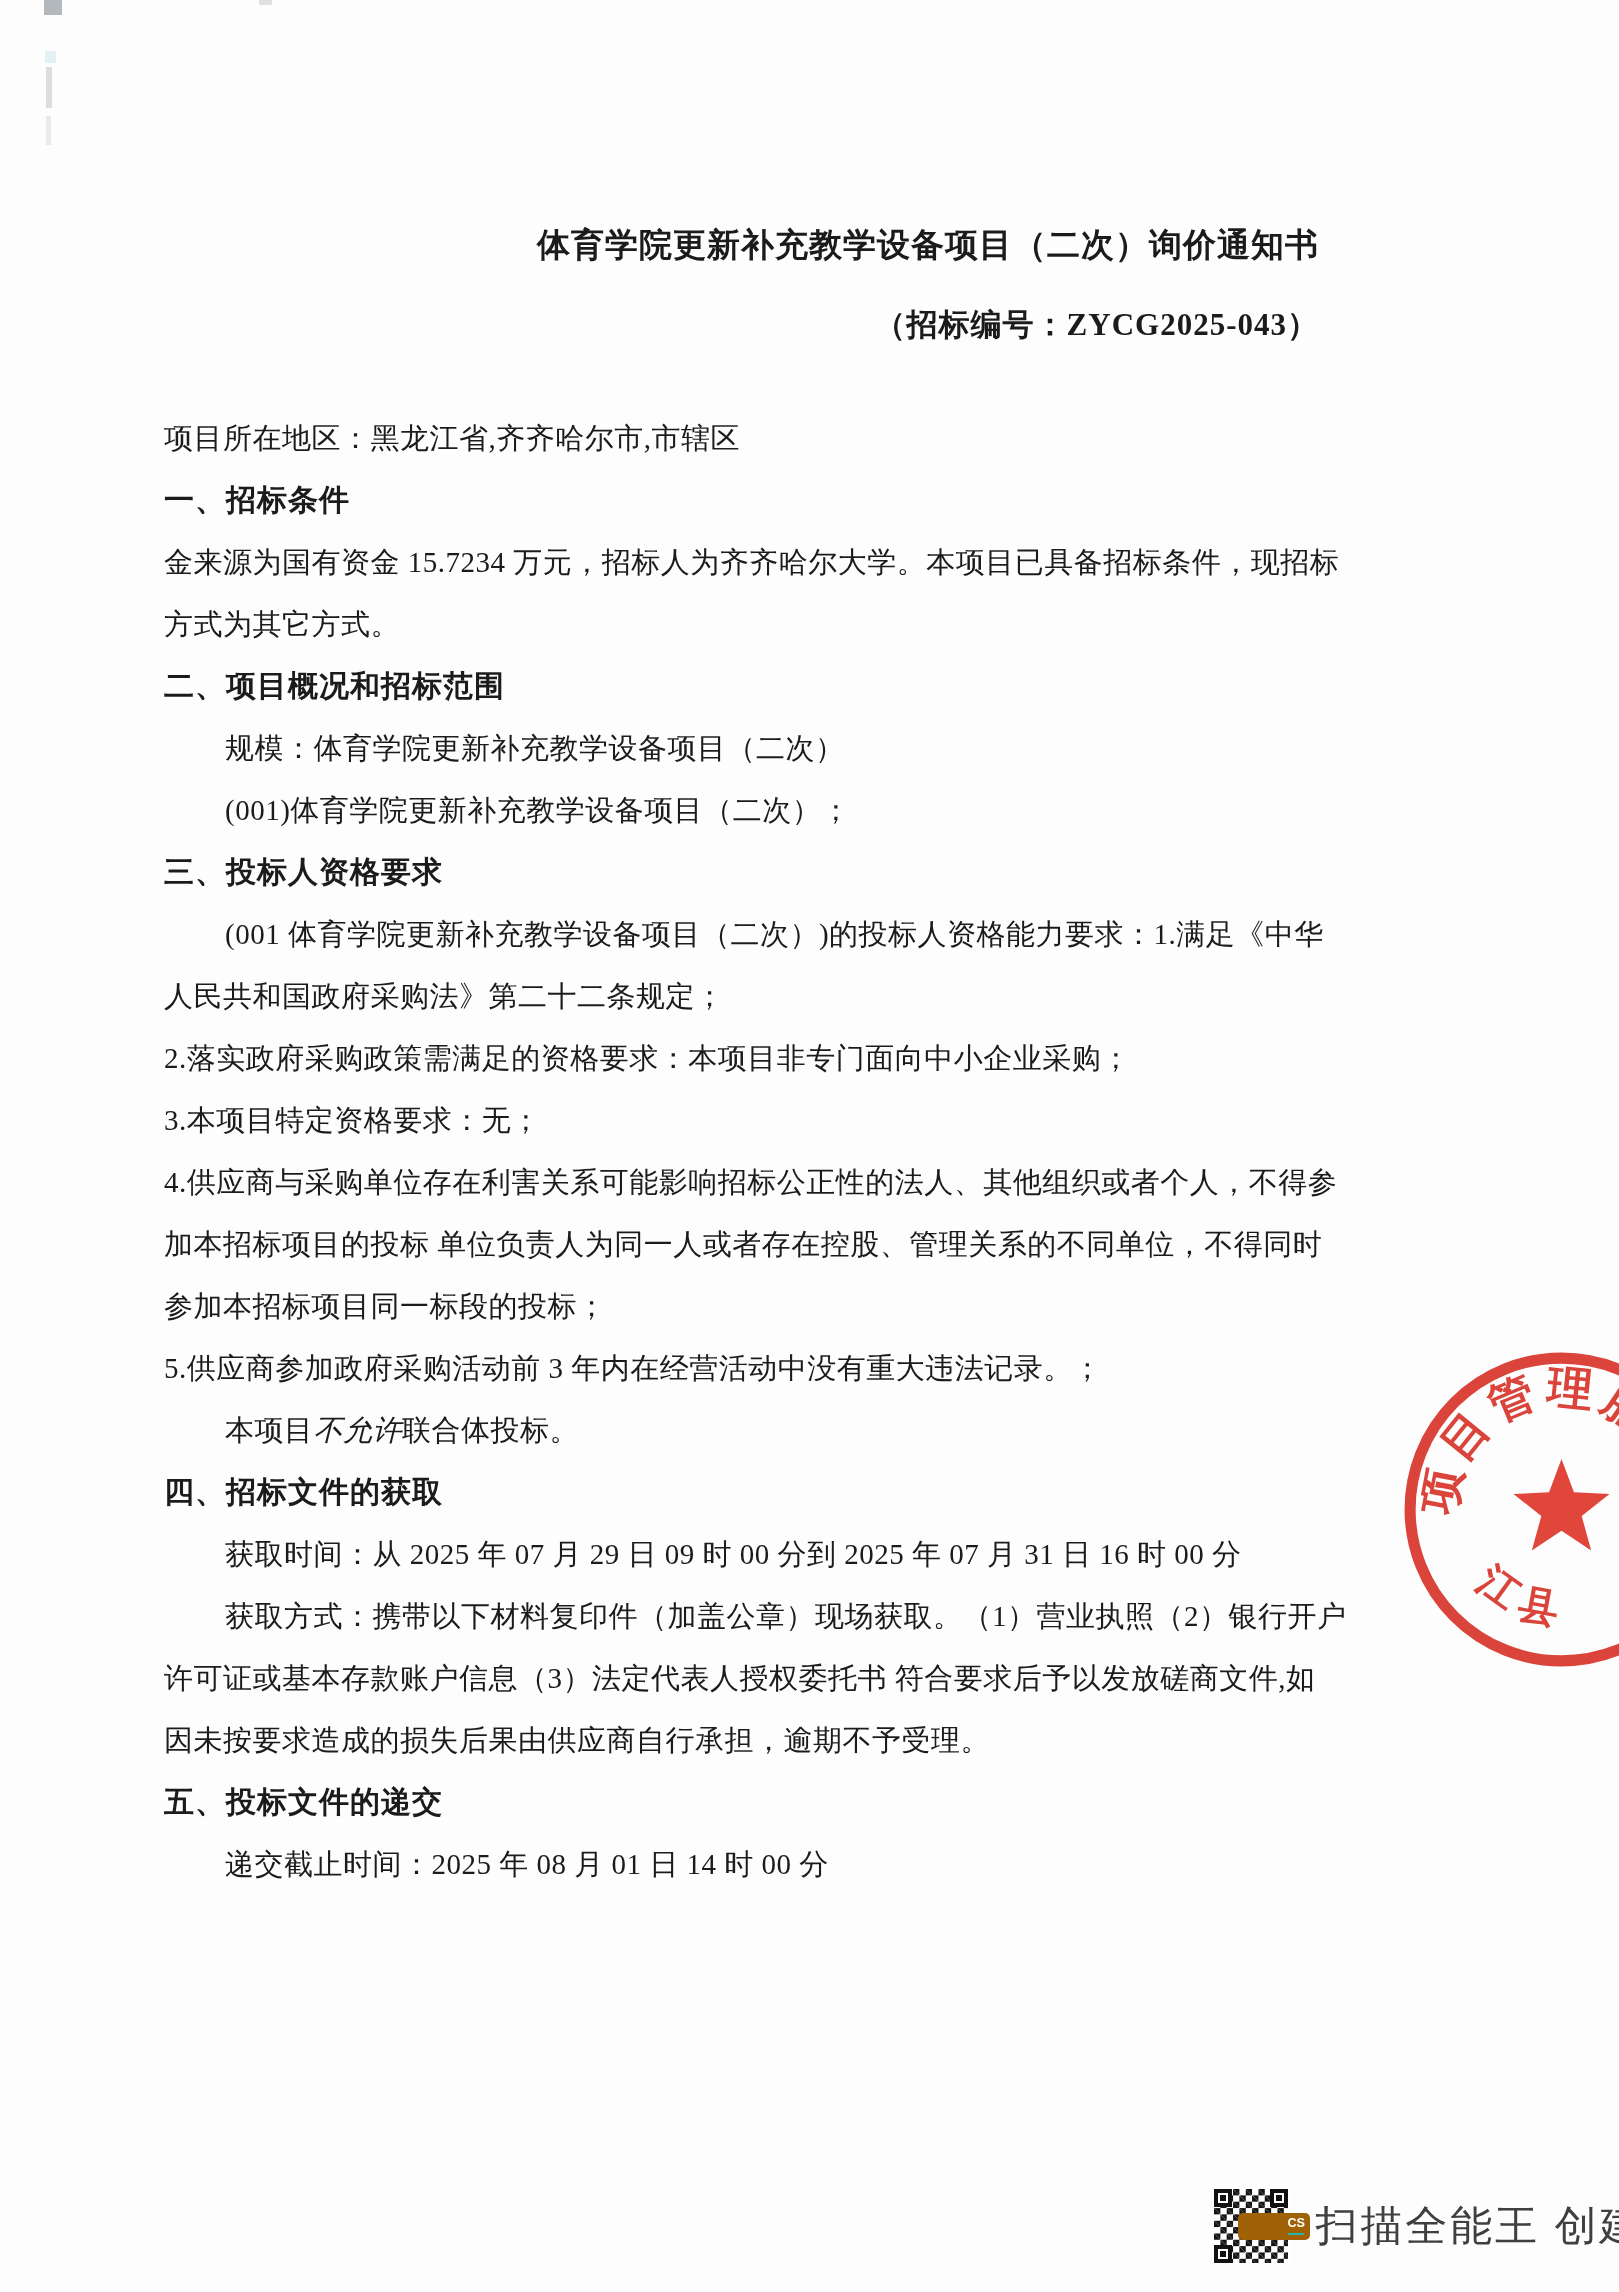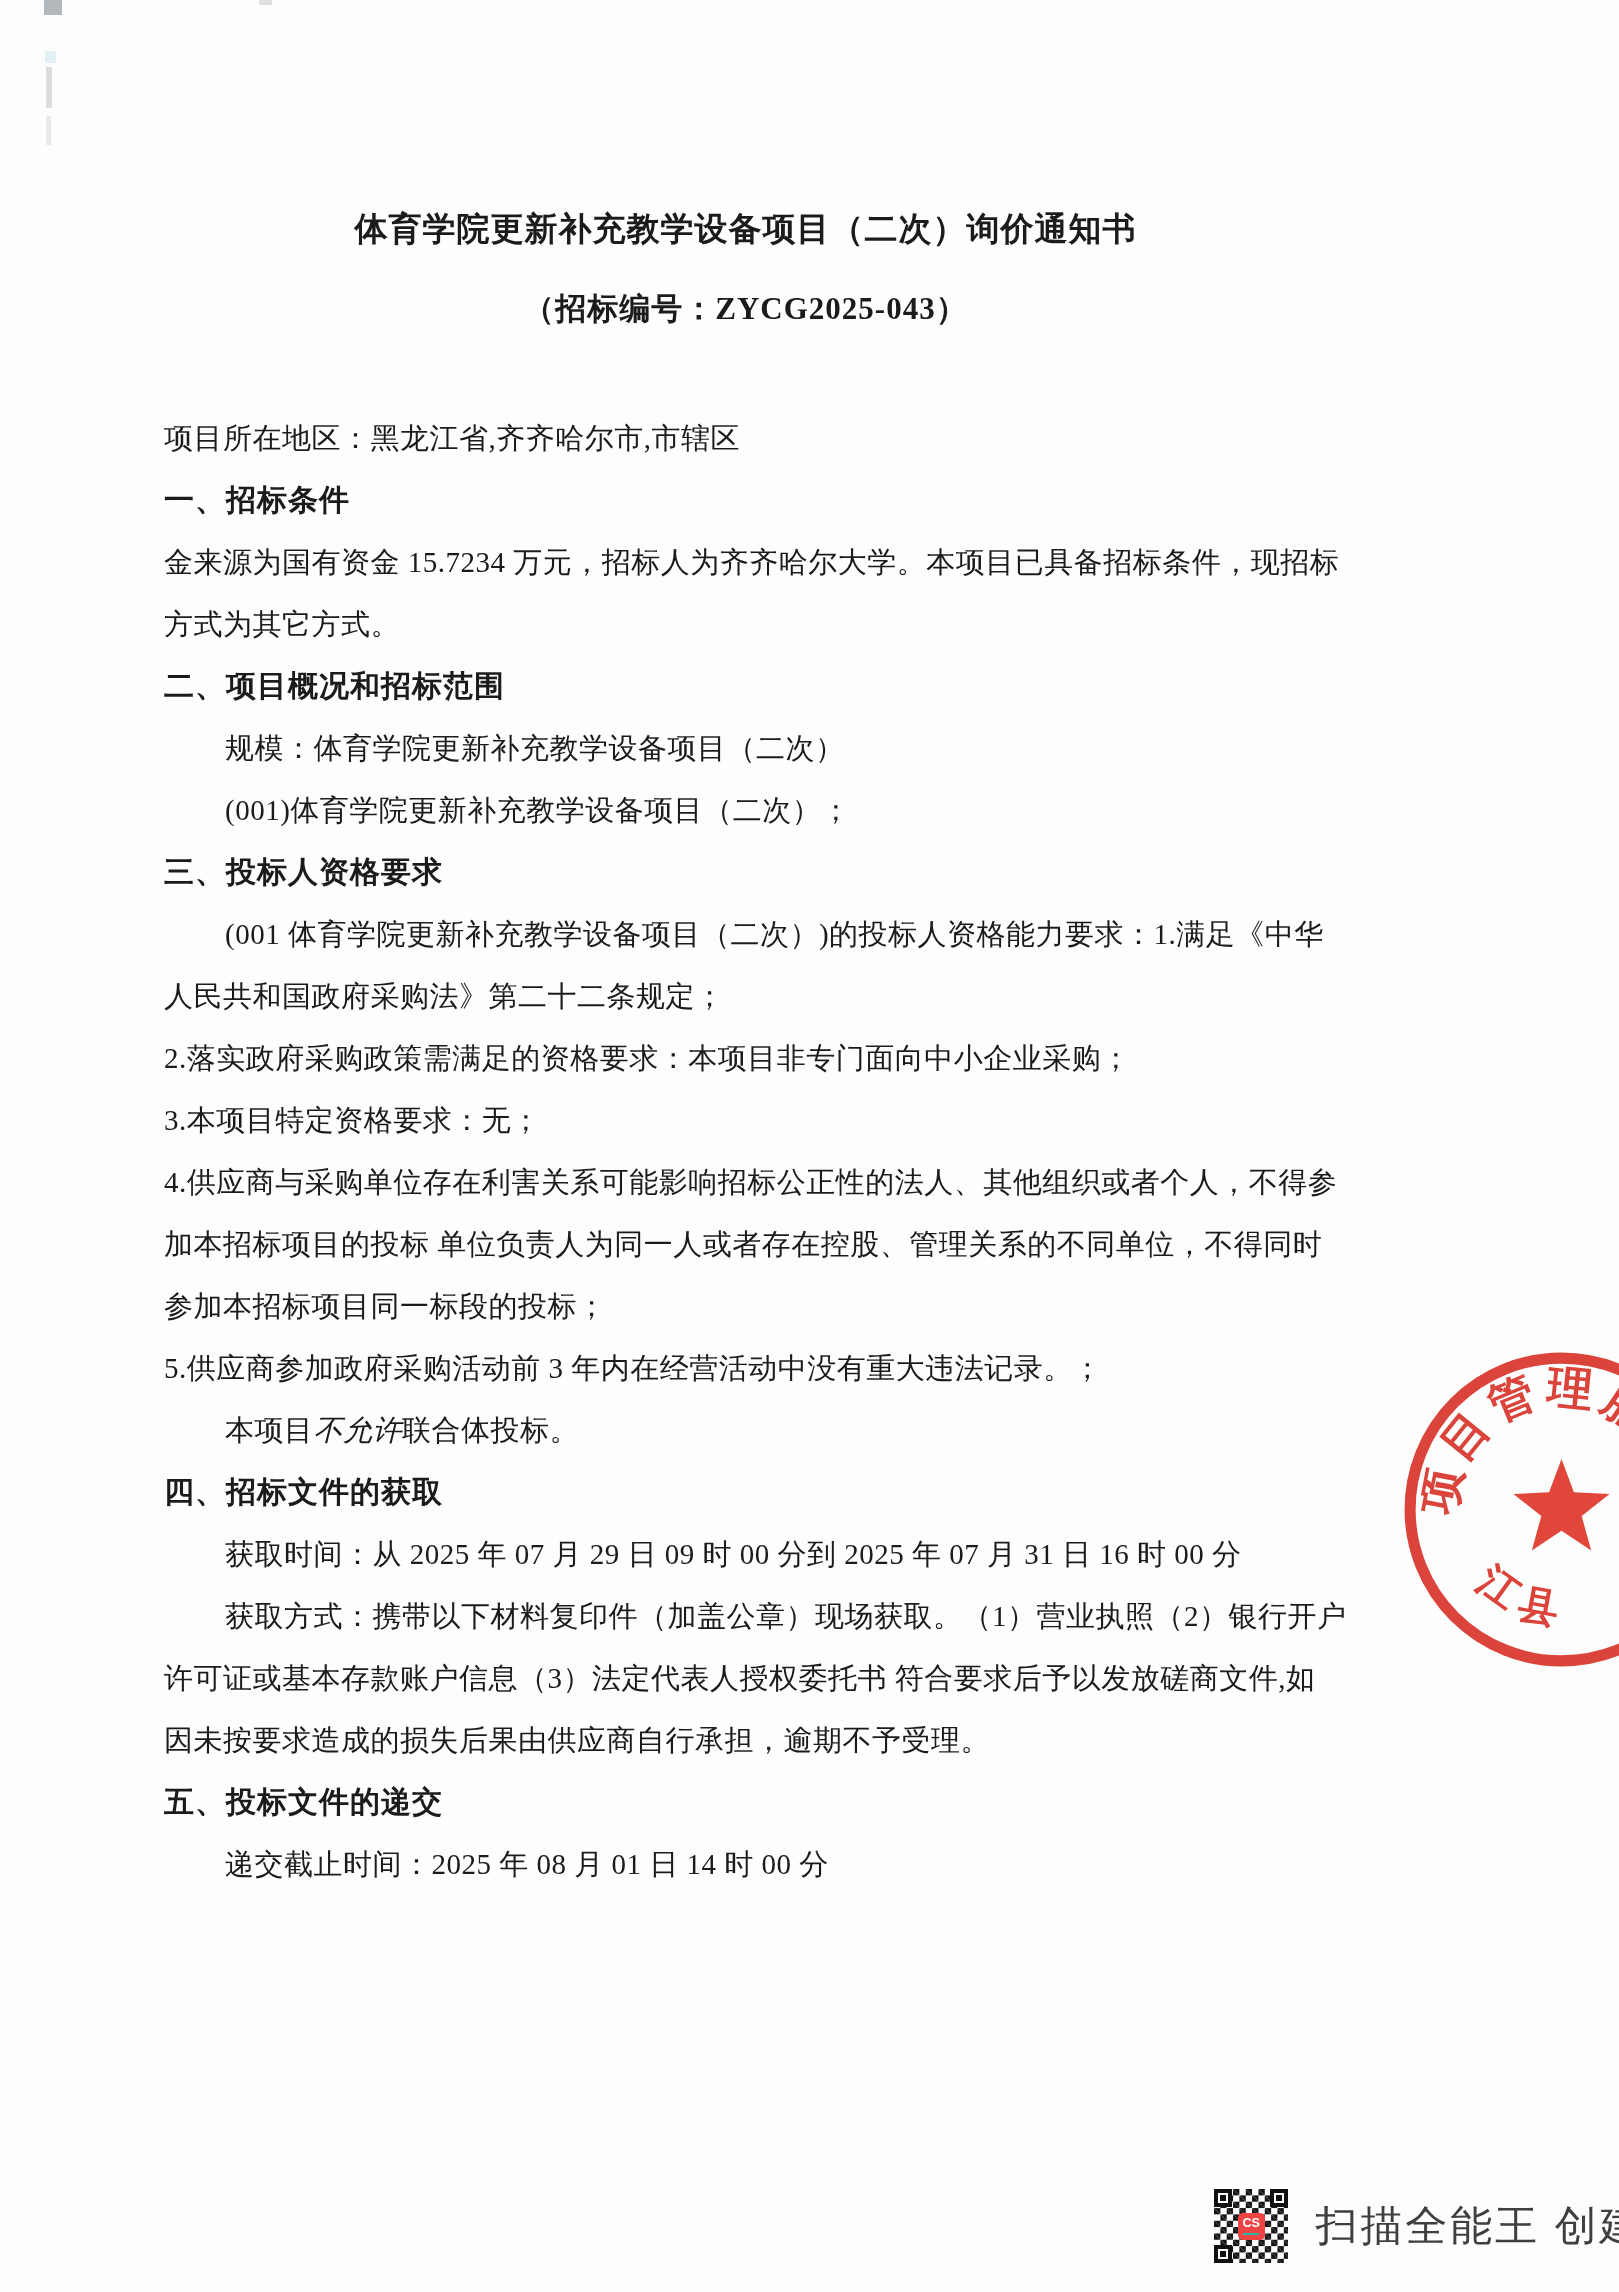--- a/index.html
+++ b/index.html
@@ -17,22 +17,22 @@
   }
   
   .artifact{position:absolute;background:#9aa0a6;}
   .art-1{left:44px;top:0;width:17.6px;height:14.7px;opacity:.75;}
   .art-2{left:45px;top:51px;width:10.8px;height:11.8px;background:#dff0f3;opacity:.9;}
   .art-3{left:46px;top:67px;width:5.9px;height:41px;opacity:.35;}
   .art-4{left:46px;top:116px;width:4.9px;height:29px;opacity:.2;}
   .art-5{left:259px;top:0;width:12.7px;height:4.9px;opacity:.3;}
 
   .doc-header{
-    position:absolute;left:172px;top:208px;width:1147px;
-    text-align:center;
+    position:absolute;left:172px;top:224px;width:1147px;
+    text-align:right;
   }
   .doc-title{
     font-size:33px;font-weight:700;letter-spacing:1px;line-height:43px;
     margin:0;
   }
   .doc-subtitle{
     font-size:31px;font-weight:700;letter-spacing:1px;line-height:41px;
     margin-top:37px;
   }
 
@@ -82,22 +82,22 @@
     position:absolute;width:9.8px;height:9.8px;border:4.9px solid #111;background:#fff;
   }
   .qf::after{
     content:"";position:absolute;left:2px;top:2px;width:5.9px;height:5.9px;background:#111;
   }
   .qf-tl{left:2px;top:2px;}
   .qf-tr{right:2px;top:2px;}
   .qf-bl{left:2px;bottom:2px;}
   .qr-badge{
     position:absolute;left:25.5px;top:25.5px;width:27.4px;height:27.4px;
-    background:#ef4444;border-radius:4.9px;
-    display:flex;flex-direction:column;align-items:center;justify-content:center;
+    background:#a16207;border-radius:4.9px;
+    display:flex;flex-direction:column;align-items:center;justify-content:center;padding-left:45px;
   }
   .qr-badge .cs{
     color:#fff;font-family:"Liberation Sans","DejaVu Sans",sans-serif;
     font-weight:700;font-size:12.7px;line-height:13.7px;
   }
   .qr-badge .bar{width:15.7px;height:2.9px;background:#25b6a5;margin-top:2px;}
   .credit{
     font-size:42px;color:#3f3f3f;letter-spacing:2.9px;
     font-family:"Liberation Sans","DejaVu Sans",sans-serif;
     white-space:nowrap;

